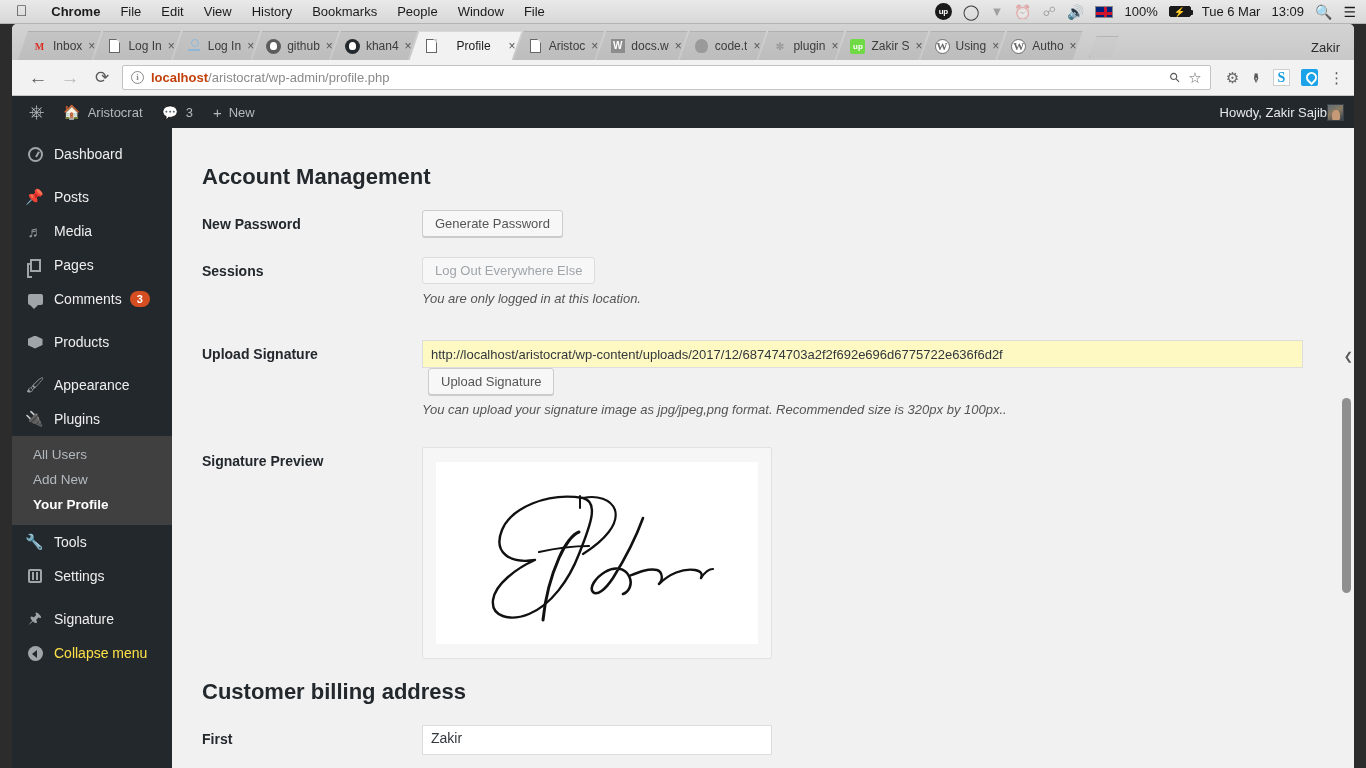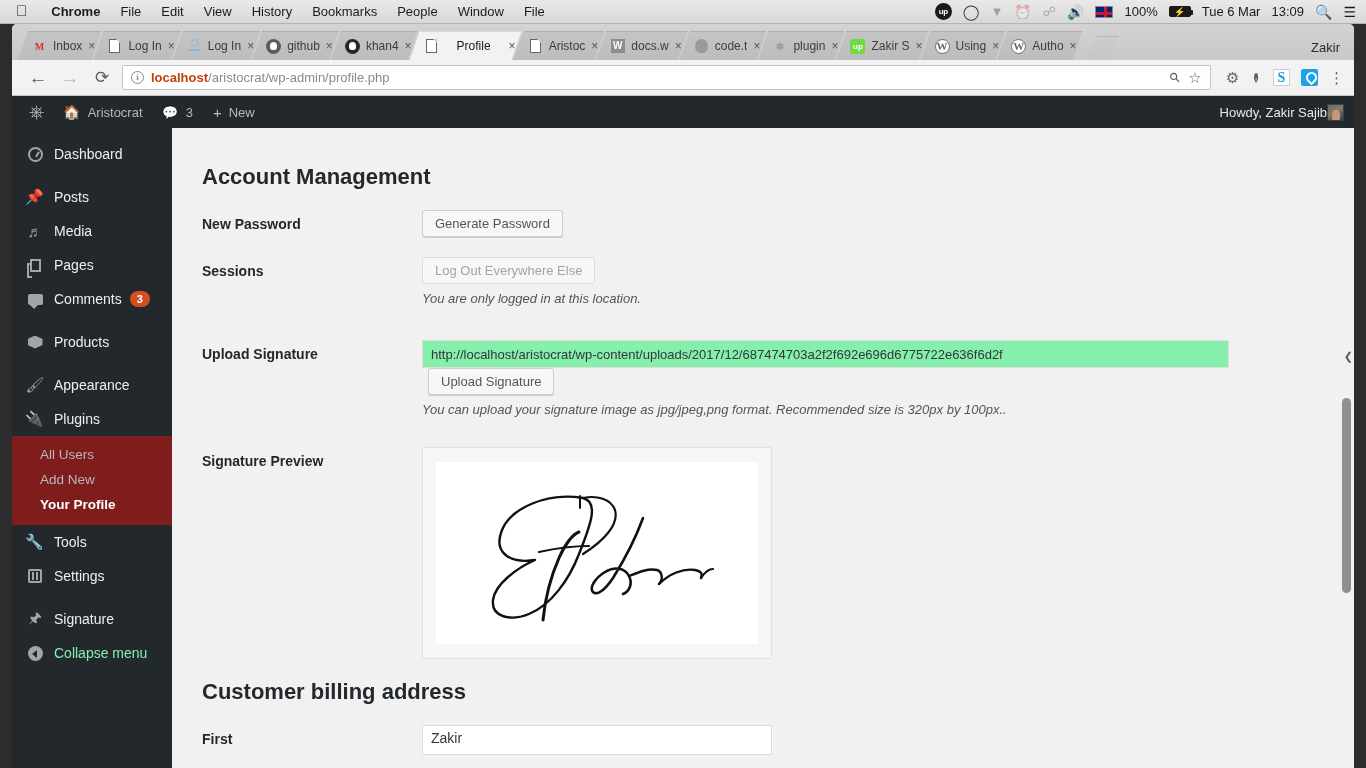--- a/index.html
+++ b/index.html
@@ -258,27 +258,27 @@
   }
   .menu-item.current {
     background: #0073aa; color: #fff; font-weight: bold;
   }
   .menu-item.current .mi-ic { color: #fff; }
   .menu-item.current::after {
     content: ""; position: absolute; right: -8px; top: 50%; margin-top: -8px;
     border-top: 8px solid transparent; border-bottom: 8px solid transparent;
     border-right: 8px solid #f1f1f1;
   }
-  .menu-item.dim { color: #86efac; }
+  .menu-item.dim { color: #fde047; }
   .badge {
     background: #d54e21; color: #fff; border-radius: 10px;
     font-size: 11px; font-weight: bold;
     padding: 1px 7px; margin-left: 8px; line-height: 14px;
   }
-  .submenu { background: #7f1d1d; padding: 6px 0 8px 15px; }
+  .submenu { background: #404040; padding: 6px 0 8px 8px; }
   .submenu-item {
     padding: 5px 0 5px 13px; font-size: 13.5px; color: #b4b9be;
   }
   .submenu-item.current { color: #fff; font-weight: bold; }
 
   
   .woo-ic {
     width: 19px; height: 14px; background: #a0a5aa; border-radius: 3px;
     position: relative; color: #23282d; font-size: 7px; font-weight: bold;
     line-height: 14px; text-align: center; letter-spacing: -0.3px;
@@ -371,22 +371,22 @@
     font-size: 13px; padding: 5px 12px;
     box-shadow: 0 1px 0 #ccc;
     font-family: "Liberation Sans", sans-serif;
   }
   .wp-button.disabled { color: #a0a5aa; border-color: #ddd; background: #f7f7f7; box-shadow:none;text-align:center; }
   .desc {
     font-size: 13px; color: #555; font-style: italic;
     margin-top: 7px;
   }
   .url-input {
-    width: 807px; height: 28px;
-    border: 1px solid #ddd; background: #86efac;
+    width: 881px; height: 28px;
+    border: 1px solid #ddd; background: #fef9c3;
     font-size: 13px; color: #32373c;
     padding: 3px 8px; border-radius: 0;
     font-family: "Liberation Sans", sans-serif;
     vertical-align: middle;
     overflow: hidden; white-space: nowrap;
     display: inline-block; line-height: 21px;
   }
   .upload-btn { margin-left: 6px; vertical-align: middle; }
   .sig-preview-box {
     width: 350px; height: 212px;

